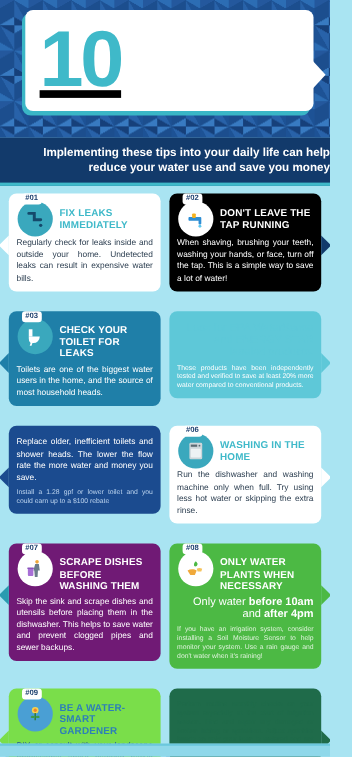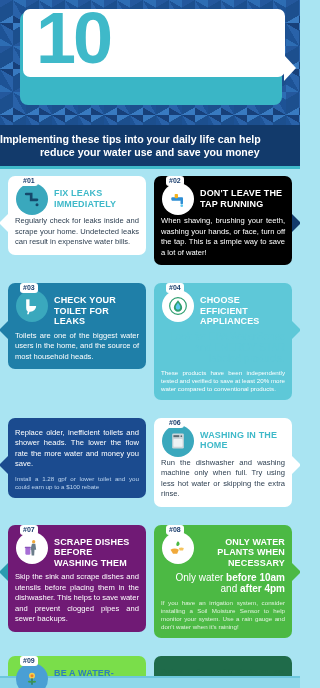--- a/index.html
+++ b/index.html
@@ -26,23 +26,23 @@
       linear-gradient(60deg,#2a64ab 25%,transparent 25.5%,transparent 75%,#2a64ab 75%,#2a64ab);
     background-size:26px 46px;
     background-position:0 0,0 0,13px 23px,13px 23px,0 0,13px 23px;
     opacity:.95;
   }
   .titlecard-shadow{
     position:absolute;left:20px;top:12px;width:262px;height:93px;
     background:#3ab6c6;border-radius:8px;
   }
   .titlecard{
-    position:absolute;left:23px;top:9px;width:262px;height:68px;
+    position:absolute;left:23px;top:9px;width:262px;height:92px;
     background:#ffffff;border-radius:7px;
-    display:flex;
+    display:flex;align-items:center;text-decoration:underline;
   }
   .titlecard:after{
     content:"";position:absolute;right:-11px;top:46px;
     border-top:13px solid transparent;border-bottom:13px solid transparent;
     border-left:12px solid #ffffff;
   }
   .big-ten{
     font-size:72px;line-height:.82;font-weight:700;color:#3fb9c9;
     margin-left:13px;letter-spacing:-3px;
     font-family:"Liberation Sans",sans-serif;
@@ -50,21 +50,21 @@
   .title-right{margin-left:10px;padding-top:4px;}
   .dots{height:3px;width:122px;
     background-image:radial-gradient(circle,#9aa4ab 0.8px,transparent 1px);
     background-size:4px 3px;margin:3px 0 2px 0;}
   .t-quick{font-size:23px;font-weight:700;color:#2b2b2b;letter-spacing:.3px;line-height:1;}
   .t-conserve{font-size:18.5px;font-weight:700;color:#3fb9c9;letter-spacing:.2px;line-height:1;margin-top:5px;}
 
   
   .subband{
     width:300px;height:44px;background:#123a6b;
-    display:flex;flex-direction:column;align-items:flex-start;justify-content:center;
+    display:flex;flex-direction:column;align-items:flex-end;justify-content:center;
     border-bottom:3px solid #3fb9c9;box-sizing:border-box;
   }
   .subband div{color:#fff;font-size:10.6px;font-weight:700;line-height:13px;text-align:center;}
   .subband div:last-child{padding-left:40px;}
 
   
   .grid{position:relative;padding:7px 8px 0 8px;}
   .row{display:flex;gap:8px;margin-bottom:18px;align-items:flex-start;}
   .col{width:138px;position:relative;}
 
@@ -136,21 +136,21 @@
   .t-darkblue.shadowed:before{background:#ffffff;}
   .t-darkblue .icon-circle{background:#ffffff;}
 
   .t-teal2{background:#701a75;color:#2a9bb0;}
   .t-teal2 .card-title{color:#ffffff;}
   .t-teal2 .card-body{color:#ffffff;}
   .t-teal2.shadowed:before{background:#ffffff;}
   .t-teal2 .icon-circle{background:#ffffff;}
 
   .t-green{background:#4cb944;color:#4cb944;}
-  .t-green .card-title{color:#ffffff;text-align:right;}
+  .t-green .card-title{color:#ffffff;}
   .t-green .lead{color:#ffffff;}
   .t-green .card-note{color:#dff3dc;}
   .t-green.shadowed:before{background:#123a6b;}
   .t-green .icon-circle{background:#ffffff;}
 
   .t-lime{background:#7ade4a;color:#7ade4a;}
   .t-lime .card-title{color:#2d7fb8;}
   .t-lime .card-body{color:#1d4f8f;}
   .t-lime.shadowed:before{background:#2a97a8;}
   .t-lime .icon-circle{background:#4a9fd4;}
@@ -191,21 +191,21 @@
               <div class="num-pill">#01</div>
               <div class="icon-circle">
                 <svg viewBox="0 0 24 24" fill="none" stroke="#15496b" stroke-width="3.2" stroke-linecap="round">
                   <path d="M5 6h6v7h7"></path>
                     <circle cx="18" cy="19" r="1.8" fill="#15496b" stroke="none"></circle>
                 </svg>
               </div>
             </div>
             <div class="card-title">FIX LEAKS IMMEDIATELY</div>
           </div>
-          <div class="card-body">Regularly check for leaks inside and scrape your home. Undetected leaks can result in expensive water bills.</div>
+          <div class="card-body">Regularly check for leaks inside and outside your home. Undetected leaks can result in expensive water bills.</div>
         </div>
       </div>
       <div class="col">
         <div class="card t-navy shadowed right-point">
           <div class="card-head">
             <div class="badge-wrap">
               <div class="num-pill">#02</div>
               <div class="icon-circle">
                 <svg viewBox="0 0 24 24">
                   <rect x="4" y="10" width="12" height="4" rx="1" fill="#2e8ed4"></rect>
@@ -235,33 +235,20 @@
                 </svg>
               </div>
             </div>
             <div class="card-title">CHECK YOUR TOILET FOR LEAKS</div>
           </div>
           <div class="card-body">Toilets are one of the biggest water users in the home, and the source of most household heads.</div>
         </div>
       </div>
       <div class="col">
         <div class="card t-lightteal shadowed right-point">
-          <div class="card-head">
-            <div class="badge-wrap">
-              <div class="num-pill">#04</div>
-              <div class="icon-circle">
-                <svg viewBox="0 0 24 24">
-                  <circle cx="12" cy="12" r="10" fill="#ffffff" stroke="#2e9e6f" stroke-width="1.4"></circle>
-                  <path d="M12 5c3 4 5 6 5 9a5 5 0 0 1-10 0c0-3 2-5 5-9z" fill="#2e9e6f"></path>
-                  <path d="M12 8c1.6 2.4 2.8 3.6 2.8 5.6a2.8 2.8 0 0 1-5.6 0c0-2 1.2-3.2 2.8-5.6z" fill="#5bc8ef"></path>
-                </svg>
-              </div>
-            </div>
-            <div class="card-title">CHOOSE EFFICIENT APPLIANCES</div>
-          </div>
           <div class="lead">Look for EPA WaterSense and ENERGY STAR labeled products.</div>
           <div class="card-note">These products have been independently tested and verified to save at least 20% more water compared to conventional products.</div>
         </div>
       </div>
     </div>
 
     <div class="row">
       <div class="col">
         <div class="card t-darkblue shadowed">
           <div class="card-body">Replace older, inefficient toilets and shower heads. The lower the flow rate the more water and money you save.</div>

